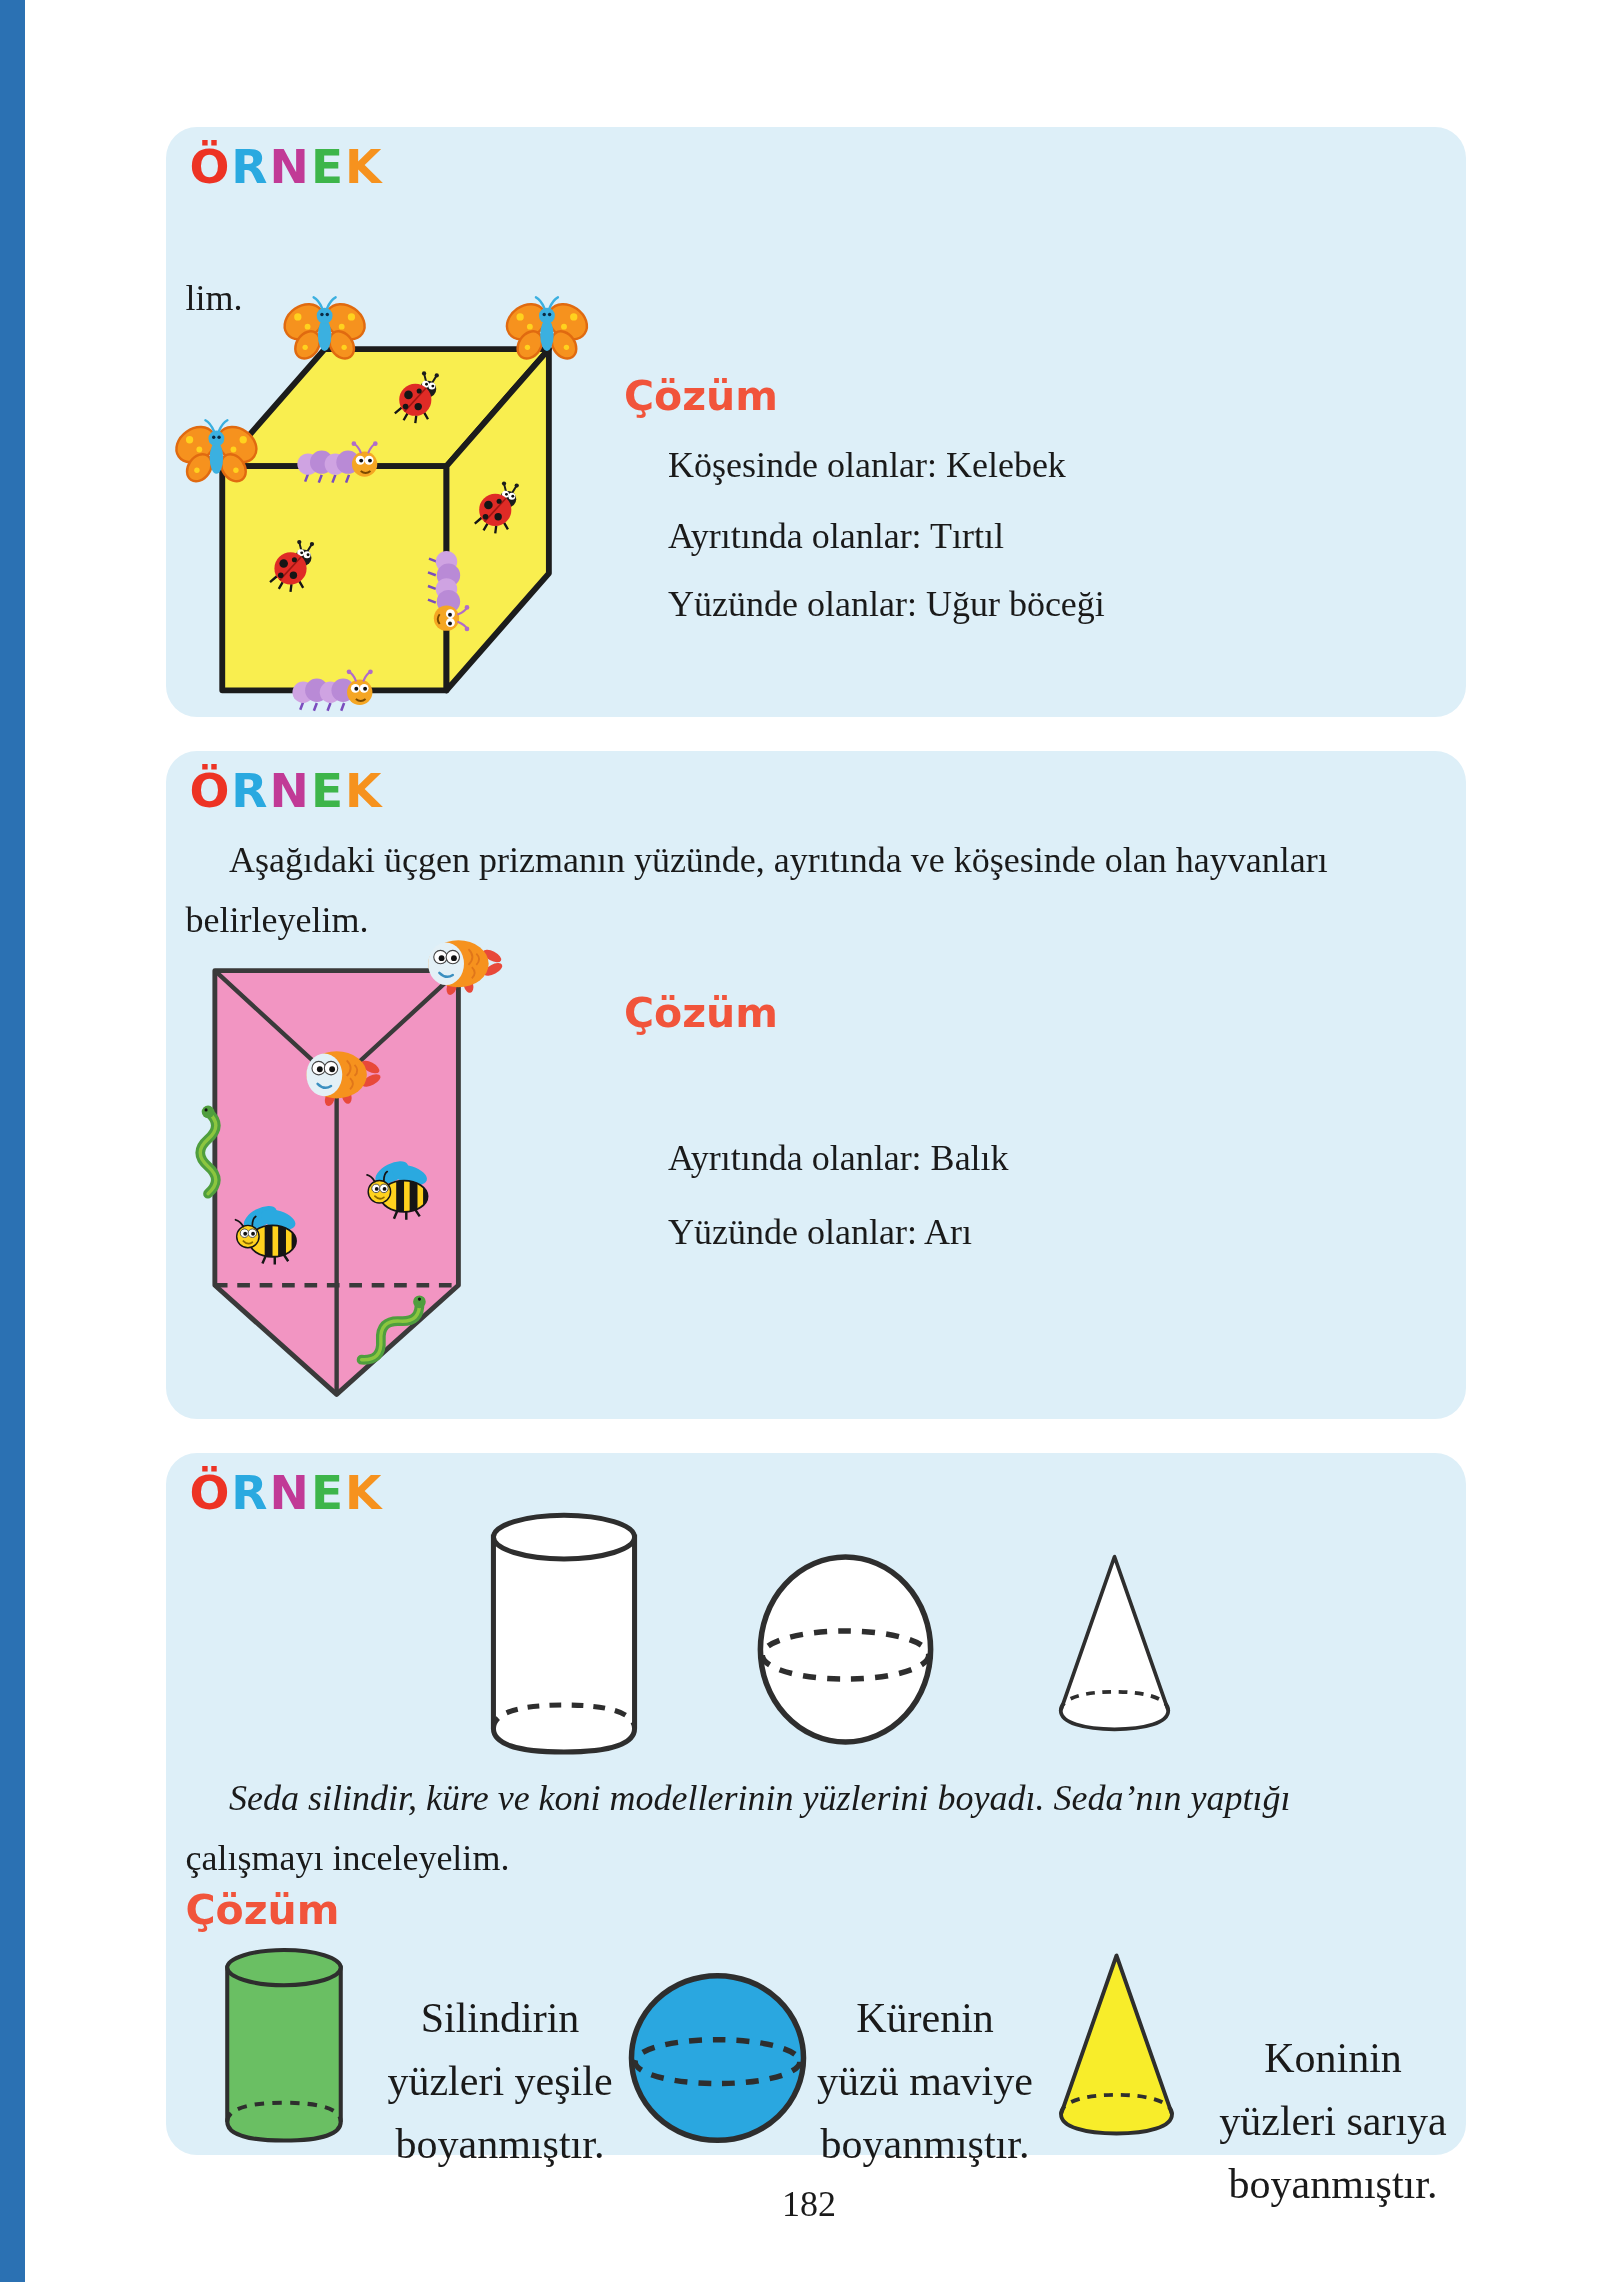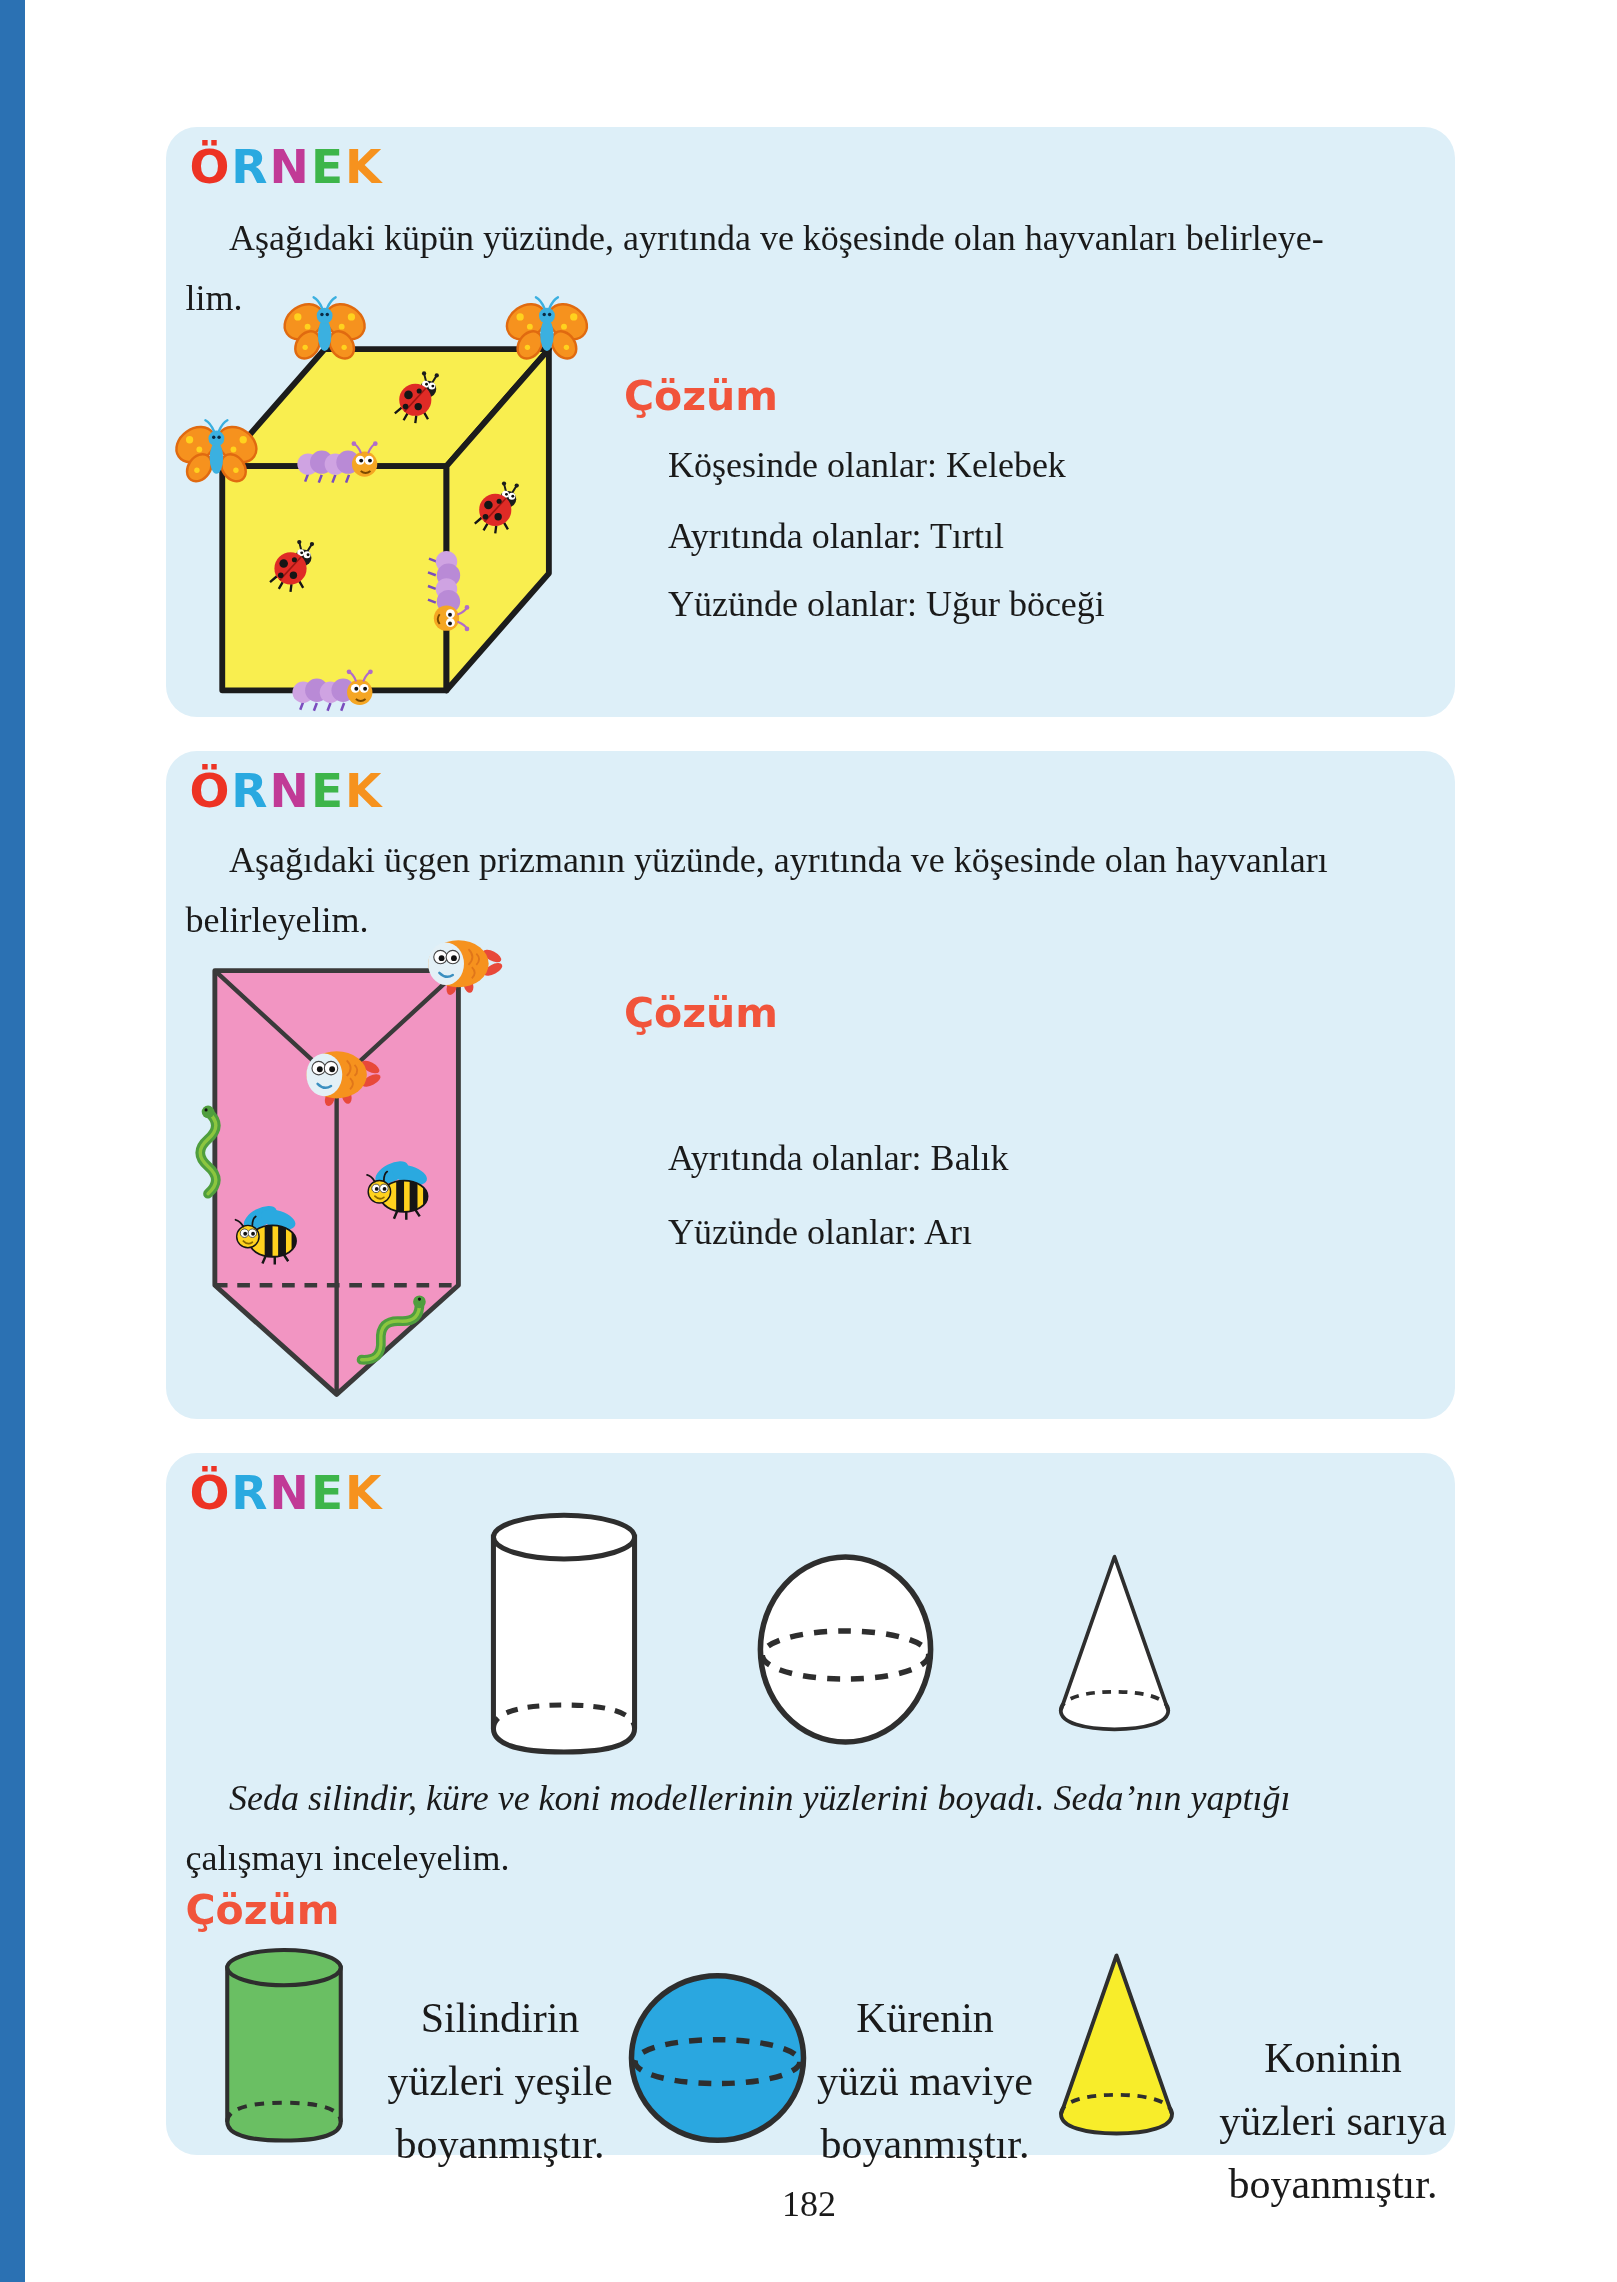--- a/index.html
+++ b/index.html
@@ -2,21 +2,21 @@
 <html><head>
 <meta charset="utf-8">
 <style>
   html,body{margin:0;padding:0;}
   body{
     width:1618px;height:2282px;position:relative;background:#ffffff;
     font-family:"Liberation Serif","DejaVu Serif",serif;color:#1a1a1a;
     overflow:hidden;
   }
   #left-strip{position:absolute;left:0;top:0;width:25px;height:2282px;}
-  .panel{position:absolute;left:166px;width:1289px;border-radius:31px;}
+  .panel{position:absolute;left:166px;width:1289px;border-radius:31px;padding-left:11px;}
   #panel1{top:127px;height:590px;}
   #panel2{top:751px;height:668px;}
   #panel3{top:1453px;height:702px;}
   .ornek{
     position:absolute;left:23.4px;top:15.6px;
     font-family:"DejaVu Sans","Liberation Sans",sans-serif;
     font-weight:bold;font-size:47px;letter-spacing:2px;line-height:1;
   }
   .para{position:absolute;font-size:36px;white-space:nowrap;}
   .cozum{
@@ -135,21 +135,20 @@
     </g>
   </defs>
 </svg>
 
 <div id="left-strip" style="background-color: rgb(43, 113, 179);"></div>
 
 <section class="panel" id="panel1" style="background-color: rgb(221, 239, 248);">
   <div class="ornek">
     <span style="color: rgb(237, 51, 36);">Ö</span><span style="color: rgb(42, 169, 224);">R</span><span style="color: rgb(193, 58, 150);">N</span><span style="color: rgb(61, 181, 74);">E</span><span style="color: rgb(246, 146, 30);">K</span>
   </div>
-  <div class="para" style="left:63px;top:90px;">Aşağıdaki küpün yüzünde, ayrıtında ve köşesinde olan hayvanları belirleye-</div>
   <div class="para" style="left:19.5px;top:150px;">lim.</div>
 
   <div class="fig" style="left:27px;top:183px;">
     <svg width="390" height="395" viewBox="0 0 400 405">
       <g stroke="#1c1c1c" stroke-width="6" stroke-linejoin="round">
         <polygon points="30,160 135,40 365,40 260,160" style="fill: rgb(249, 238, 79);"></polygon>
         <polygon points="30,160 260,160 260,390 30,390" style="fill: rgb(249, 238, 79);"></polygon>
         <polygon points="260,160 365,40 365,270 260,390" style="fill: rgb(249, 238, 79);"></polygon>
       </g>
       <use href="#caterpillar" transform="translate(150,156)"></use>

